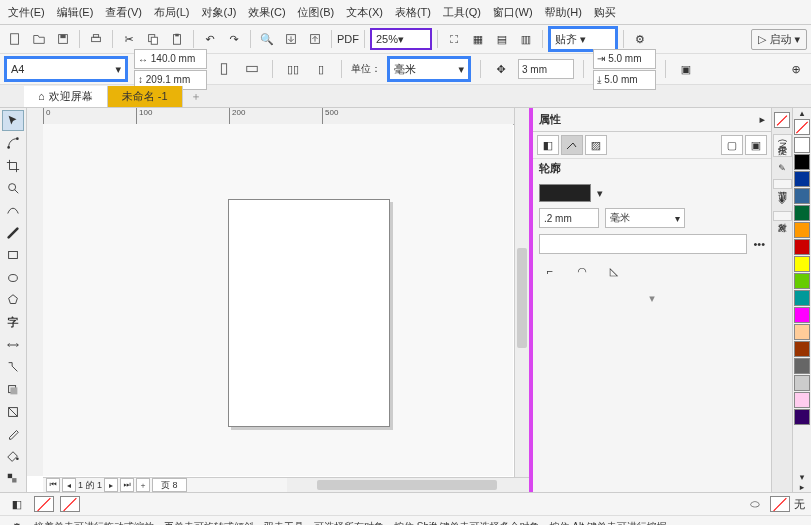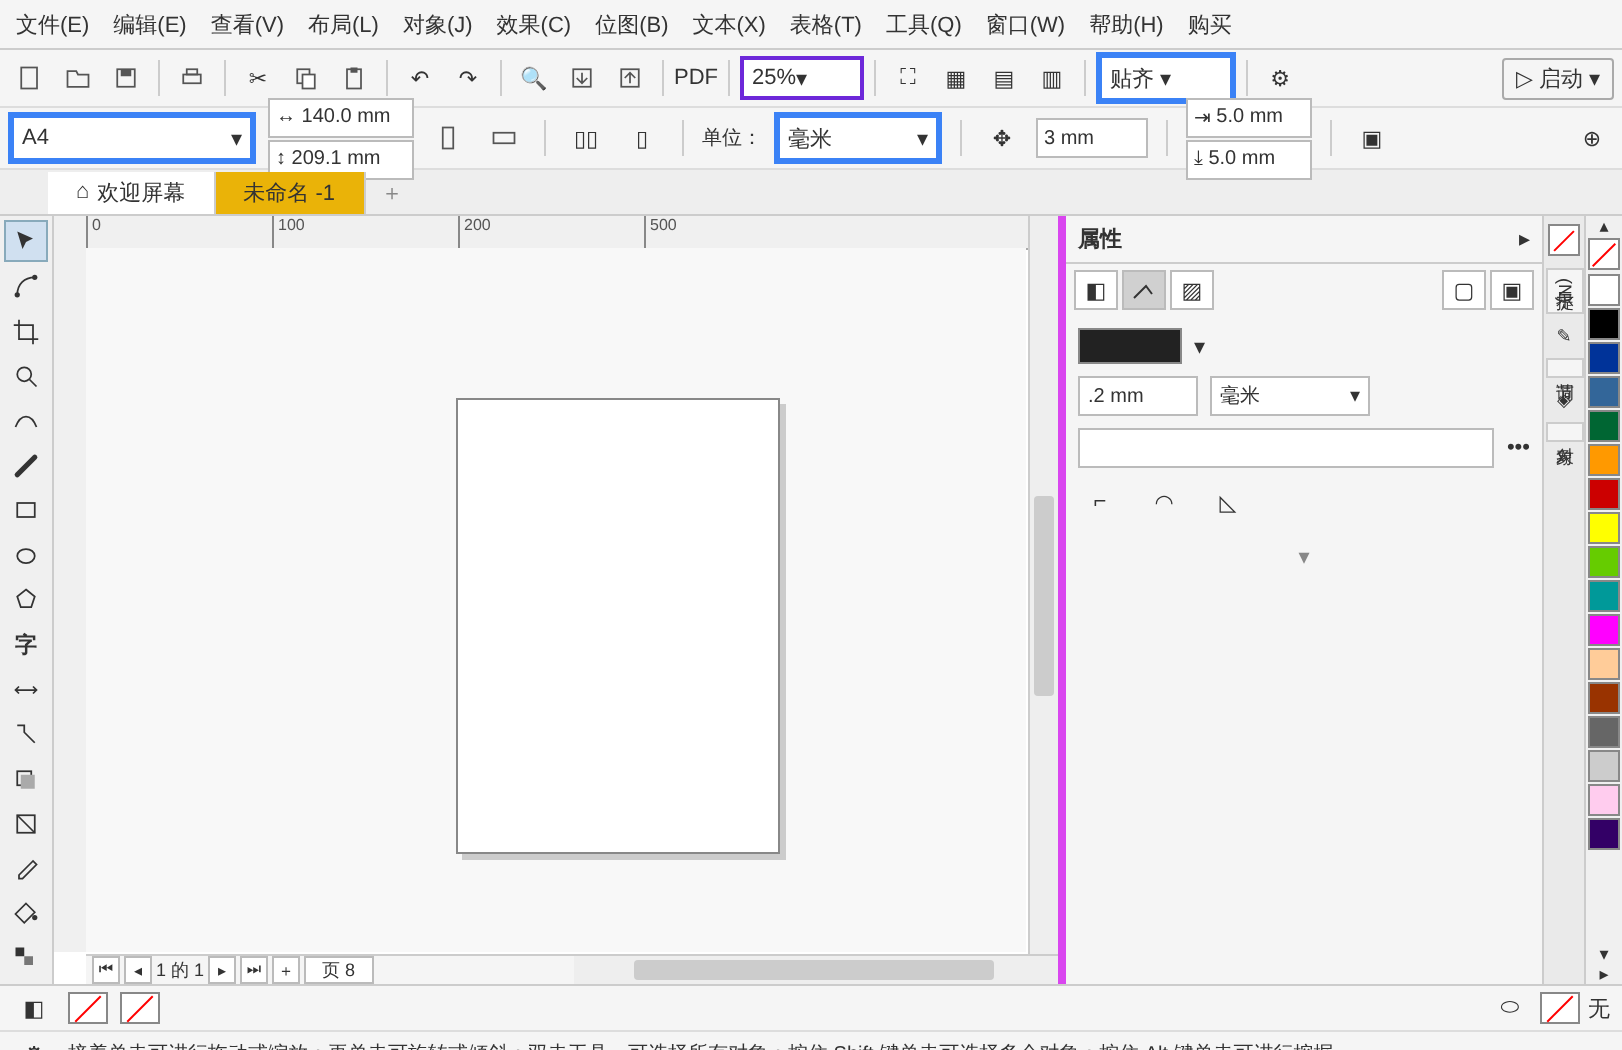--- a/index.html
+++ b/index.html
@@ -347,20 +347,21 @@
       <div class="ptb sel">
           <svg width="14" height="12" viewBox="0 0 14 12">
             <path d="M2 10L8 4l3 4" fill="none" stroke="#333"></path>
           </svg>
         </div>
       <div class="ptb">▨</div>
       <div style="flex:1"></div>
       <div class="ptb">▢</div>
       <div class="ptb">▣</div>
     </div>
+    <div style="padding:2px 6px;border-top:1px solid #ddd"><b>轮廓</b></div>
     <div class="prop-body">
       <div class="prow">
           <div class="swatch"></div>
           <span>▾</span>
         </div>
       <div class="prow">
         <div class="pcombo">
             <span>.2 mm</span>
           </div>
         <div class="pcombo" style="min-width:70px">

